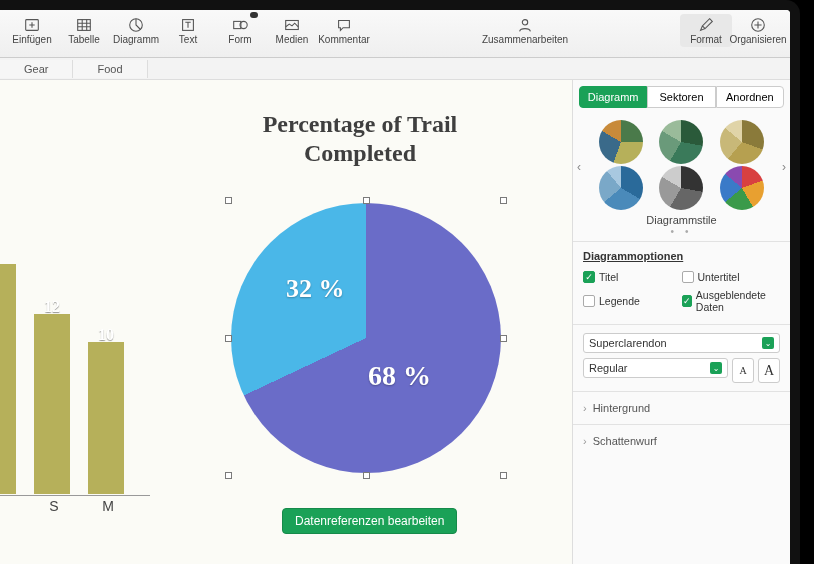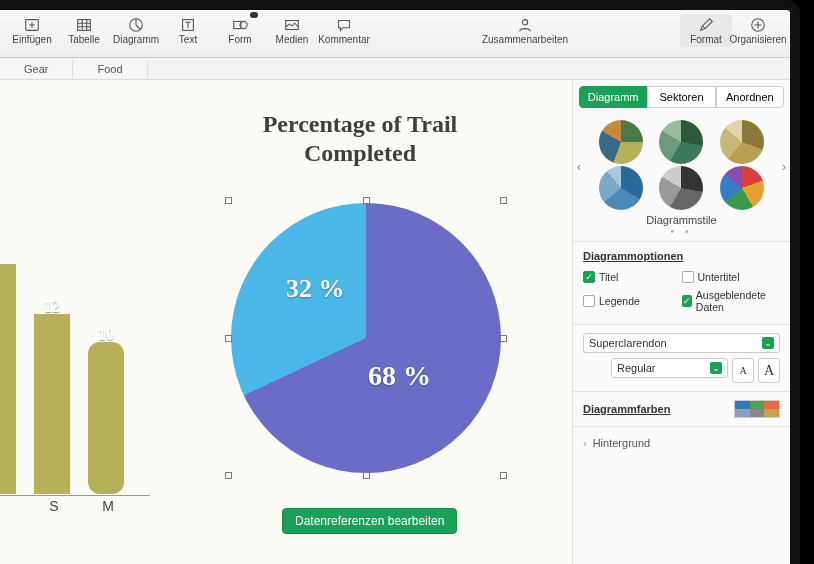--- a/index.html
+++ b/index.html
@@ -21,21 +21,21 @@
   .content { display: flex; height: calc(100% - 70px); }
   .canvas { flex: 1; background: #fbfbf6; position: relative; overflow: hidden; }
   .side { width: 218px; background: #fafafa; border-left: 1px solid #ddd; display: flex; flex-direction: column; }
   
   
   .bars { position: absolute; left: -20px; bottom: 70px; display: flex; align-items: flex-end; gap: 18px; }
   .bar { width: 36px; position: relative; }
   .bar .v { position: absolute; top: -16px; width: 100%; text-align: center; font-weight: bold; font-family: Georgia, serif; color: #fff; text-shadow: 0 1px 1px rgba(0,0,0,.4); }
   .bar.b0 { height: 230px; background: #b6b05a; }
   .bar.b1 { height: 180px; background: #b6b05a; }
-  .bar.b2 { height: 152px; background: #b6b05a; border-radius: 12px; }
+  .bar.b2 { height: 152px; background: #b6b05a; }
   .barlabels { position: absolute; left: -18px; bottom: 50px; display: flex; gap: 18px; font-family: Georgia, serif; font-size: 14px; color: #444; }
   .barlabels span { width: 36px; text-align: center; }
   .baraxis { position: absolute; left: -30px; bottom: 68px; width: 180px; border-top: 1px solid #999; }
   
   
   .chart-title { position: absolute; top: 30px; left: 230px; width: 260px; font-family: "Superclarendon", Georgia, serif; font-weight: bold; font-size: 24px; color: #3f3f3f; line-height: 1.2; text-align: center; }
   .pie-select { position: absolute; top: 120px; left: 228px; width: 276px; height: 276px; }
   .pie-select .box { position: absolute; inset: 0; border: 0; }
   .pie-select .h { position: absolute; width: 7px; height: 7px; background: #fff; border: 1px solid #7a7a7a; }
   .h.tl { top:-3px; left:-3px; } .h.tr { top:-3px; right:-3px; } .h.bl { bottom:-3px; left:-3px; } .h.br { bottom:-3px; right:-3px; }
@@ -61,21 +61,21 @@
   .dots { text-align: center; font-size: 10px; color: #aaa; letter-spacing: 4px; }
   .section { border-top: 1px solid #e2e2e2; padding: 8px 10px; font-size: 11px; color: #333; }
   .sec-title { font-weight: bold; margin-bottom: 6px; font-size: 11px; text-decoration: underline; }
   .checks { display: flex; flex-wrap: wrap; }
   .chk { width: 50%; display: flex; align-items: center; gap: 4px; margin: 3px 0; font-size: 10.5px; }
   .cb { width: 12px; height: 12px; border: 1px solid #aaa; border-radius: 2px; background: #fff; display: inline-flex; align-items: center; justify-content: center; font-size: 9px; color: #fff; }
   .cb.on { background: #1aa157; border-color: #1aa157; }
   .sel { display: flex; align-items: center; justify-content: space-between; border: 1px solid #ccc; border-radius: 3px; background: #fff; padding: 3px 5px; font-size: 11px; margin-bottom: 5px; cursor: pointer; }
   .sel .arr { width: 12px; height: 12px; background: #1aa157; border-radius: 2px; display: flex; align-items: center; justify-content: center; color: #fff; font-size: 8px; }
   .font-row { display: flex; gap: 4px; }
-  .font-row .sel { flex: 1; margin-left: 28px; }
+  .font-row .sel { flex: 1; }
   .aa { width: 22px; border:1px solid #ccc; border-radius:3px; display:flex; align-items:center; justify-content:center; cursor:pointer; font-family: Georgia, serif; background:#fff; }
   .color-row { display: flex; justify-content: space-between; align-items: center; }
   .swatch { width: 46px; height: 18px; border: 1px solid #ccc; cursor: pointer; background: linear-gradient(90deg,#2e7bbd 0 33%, #4aa64a 33% 66%, #e86848 66% 100%), linear-gradient(90deg,#8aa0bd 0 33%, #888 33% 66%, #c8a050 66% 100%); background-size: 100% 50%, 100% 50%; background-position: 0 0, 0 100%; background-repeat: no-repeat; }
   .disclosure { border-top: 1px solid #e2e2e2; padding: 10px 10px; font-size: 11px; color: #555; cursor: pointer; }
   .disclosure::before { content: "›"; display:inline-block; margin-right:6px; color:#999; }
 </style>
 </head>
 <body>
 
 <div class="device">
@@ -268,22 +268,17 @@
           </div>
         <div class="font-row">
           <div class="sel">
               <span>Regular</span>
               <span class="arr">⌄</span>
             </div>
           <div class="aa" style="font-size:10px">A</div>
           <div class="aa" style="font-size:14px">A</div>
         </div>
       </div>
-      <div class="section">
-        <div class="color-row">
-          <span class="sec-title" style="margin:0">Diagrammfarben</span>
-          <div class="swatch"></div>
-        </div>
-      </div>
       <div class="disclosure">Hintergrund</div>
+      <div class="disclosure">Schattenwurf</div>
     </div>
   </div>
 </div>
 
 </body></html>

